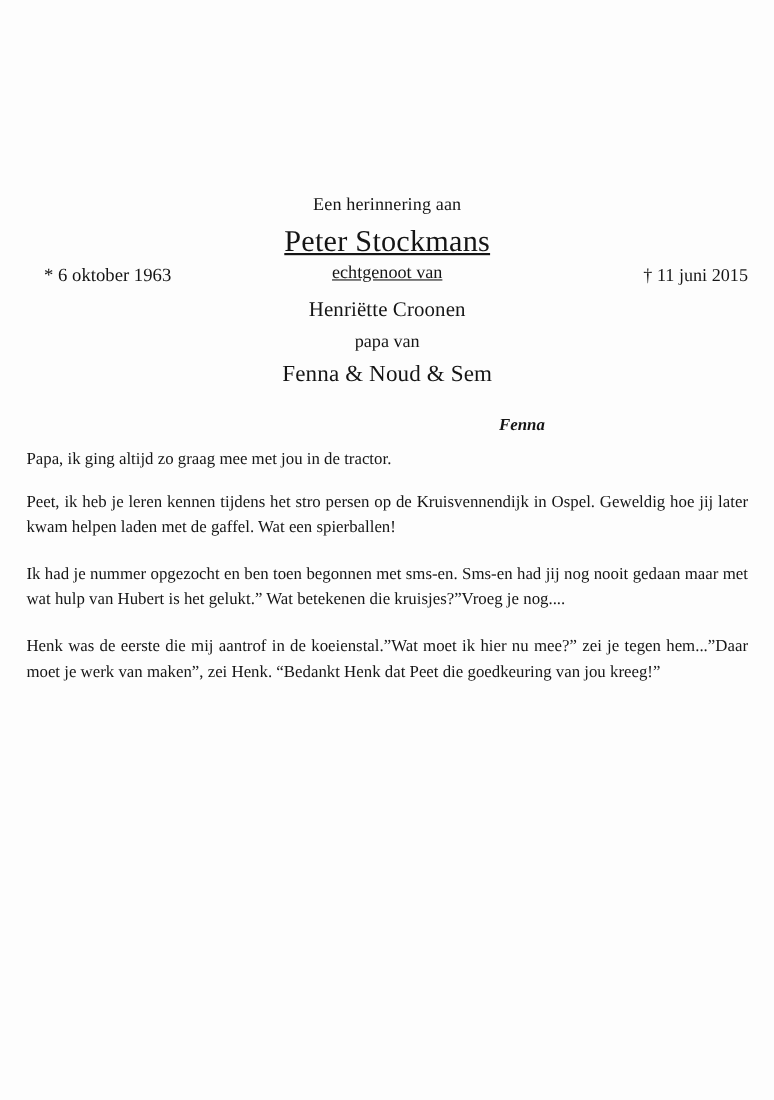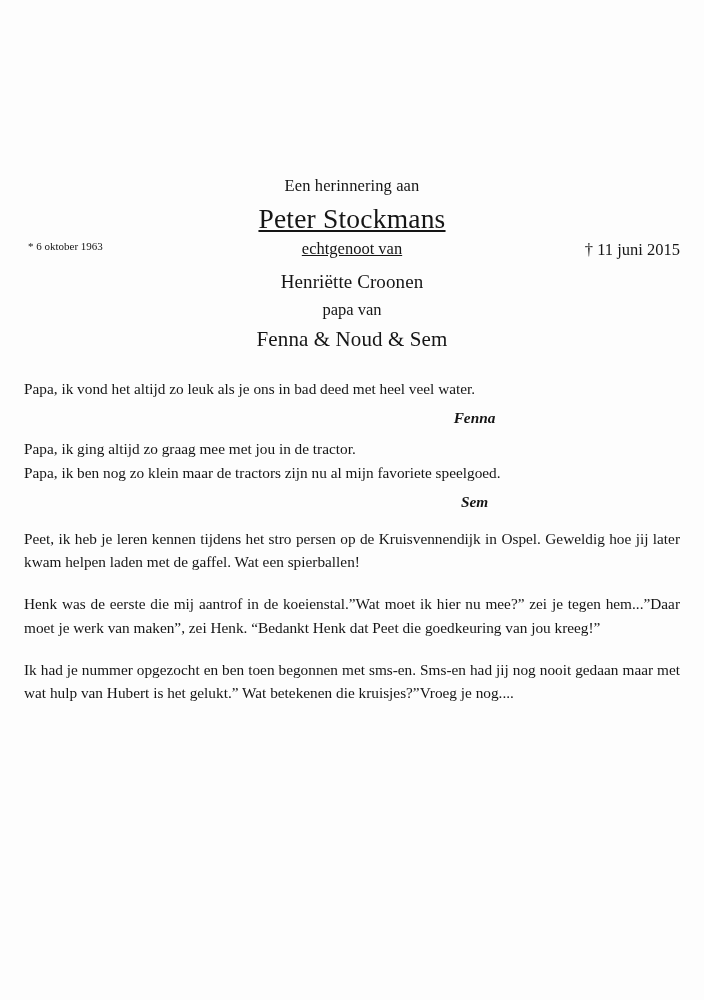--- a/index.html
+++ b/index.html
@@ -47,23 +47,23 @@
   }
 
   
   .dates-row {
     position: relative;
     margin-top: 6px;
     height: 24px;
   }
   .birth-date {
     position: absolute;
-    left: 28px;
+    left: 40px;
     top: 0;
-    font-size: 11px;
+    font-size: 17px;
     white-space: nowrap;
   }
   .death-date {
     position: absolute;
     right: 24px;
     top: 0;
     font-size: 16.5px;
     white-space: nowrap;
   }
   .relation-label {
@@ -154,38 +154,33 @@
 
     <div class="parent-label">papa van</div>
 
     <div class="children-names">Fenna &amp; Noud &amp; Sem</div>
 
   </div>
 
   <div class="tributes">
 
     <div class="tribute">
-      <div class="tribute-text">Papa, ik vond het altijd zo leuk als je ons in bad deed met heel veel water.</div>
       <div class="tribute-signature">Fenna</div>
     </div>
 
     <div class="tribute">
       <div class="tribute-text">Papa, ik ging altijd zo graag mee met jou in de tractor.</div>
     </div>
 
-    <div class="tribute">
-      <div class="tribute-text">Papa, ik ben nog zo klein maar de tractors zijn nu al mijn favoriete speelgoed.</div>
-      <div class="tribute-signature">Sem</div>
-    </div>
 
   </div>
 
   <div class="body-paragraphs">
 
     <p class="body-paragraph">Peet, ik heb je leren kennen tijdens het stro persen op de Kruisvennendijk in Ospel. Geweldig hoe jij later kwam helpen laden met de gaffel. Wat een spierballen!</p>
 
+    <p class="body-paragraph">Ik had je nummer opgezocht en ben toen begonnen met sms-en. Sms-en had jij nog nooit gedaan maar met wat hulp van Hubert is het gelukt.” Wat betekenen die kruisjes?”Vroeg je nog....</p>
+
     <p class="body-paragraph">Henk was de eerste die mij aantrof in de koeienstal.”Wat moet ik hier nu mee?” zei je tegen hem...”Daar moet je werk van maken”, zei Henk. “Bedankt Henk dat Peet die goedkeuring van jou kreeg!”</p>
-
-    <p class="body-paragraph">Ik had je nummer opgezocht en ben toen begonnen met sms-en. Sms-en had jij nog nooit gedaan maar met wat hulp van Hubert is het gelukt.” Wat betekenen die kruisjes?”Vroeg je nog....</p>
 
   </div>
 
 </div>
 
 </body></html>

